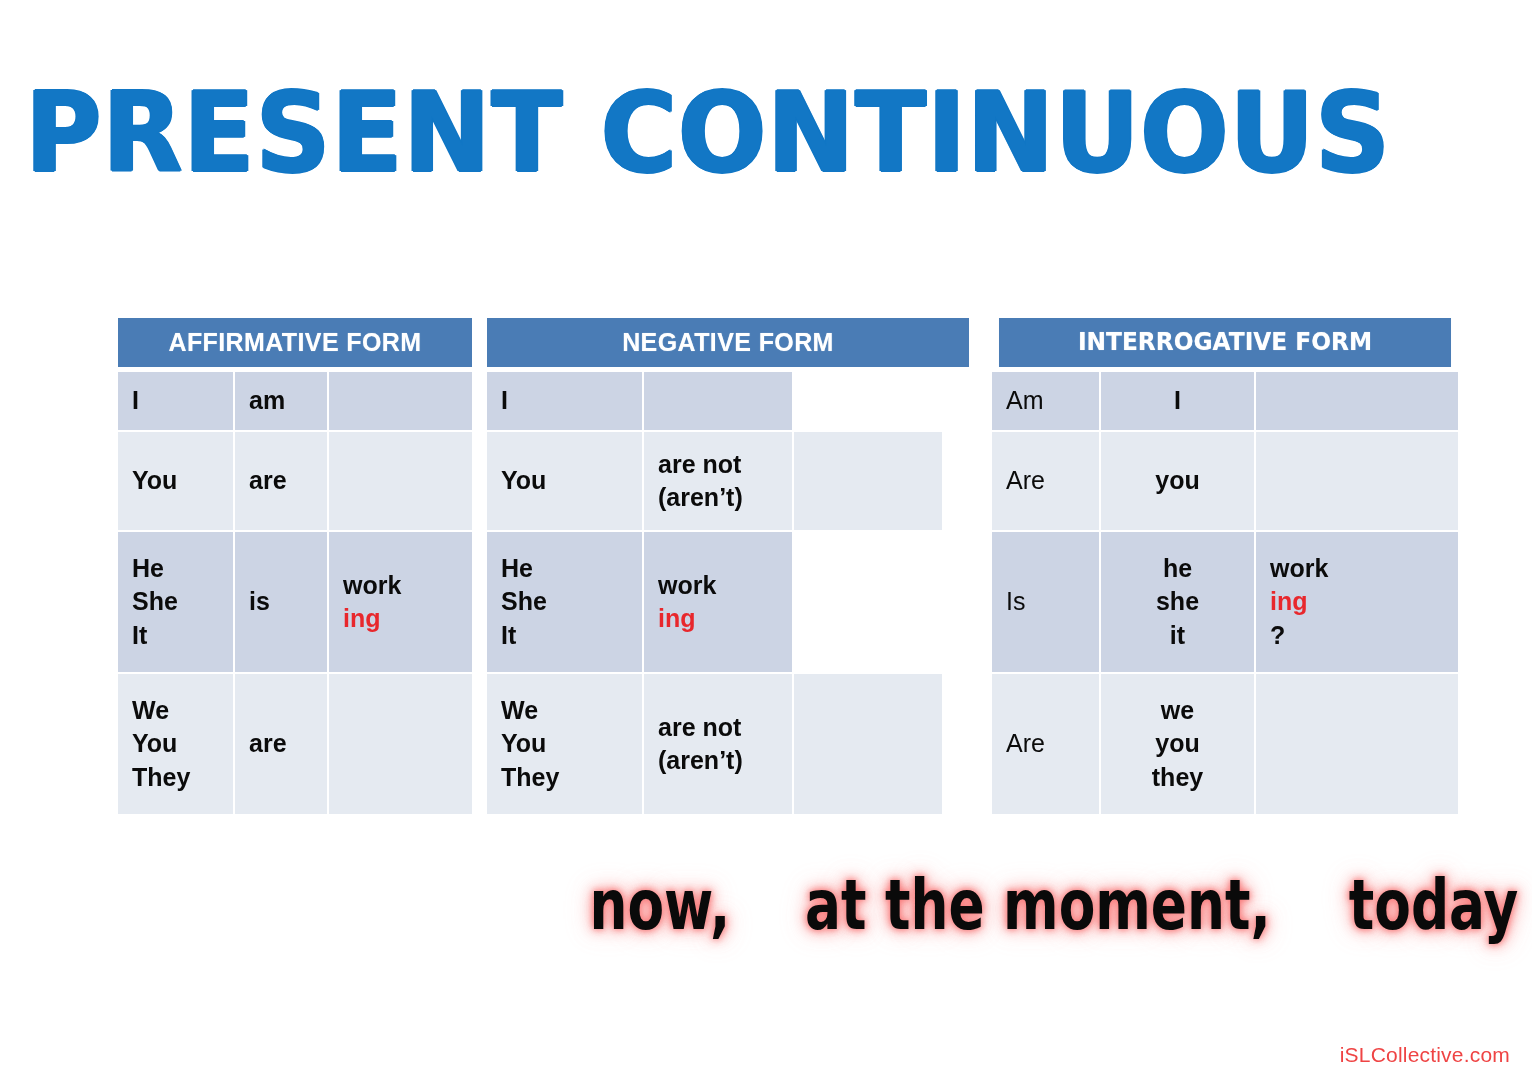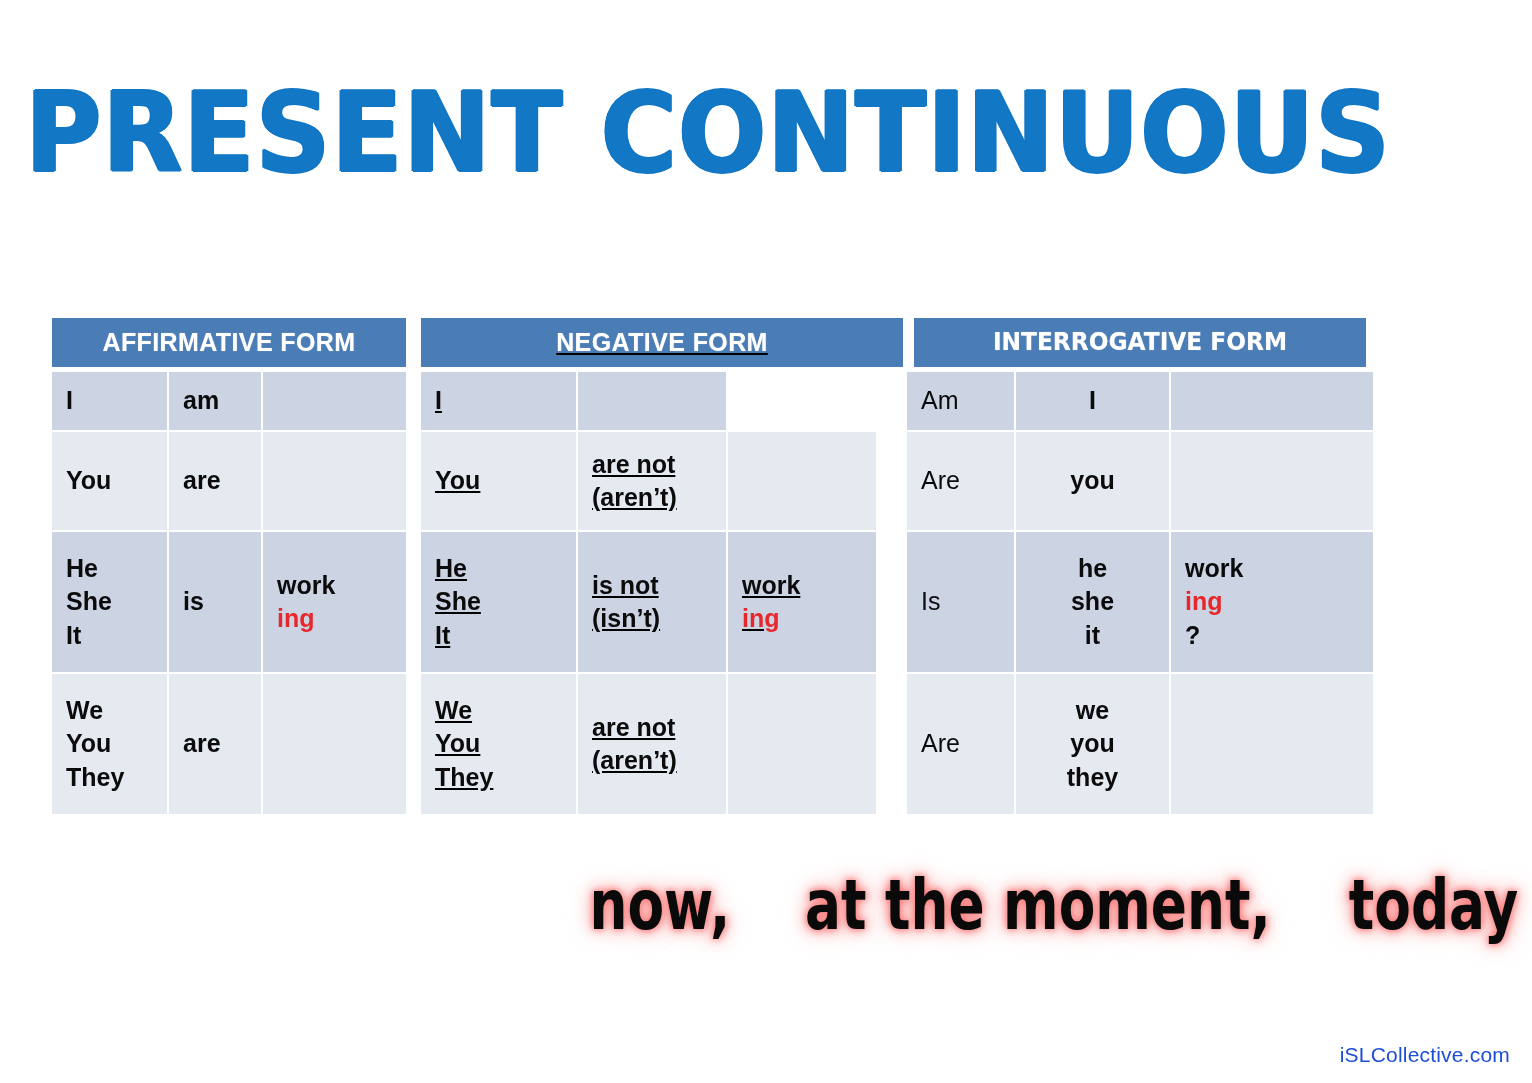--- a/index.html
+++ b/index.html
@@ -47,29 +47,29 @@
 
   
   #tables {
     position: absolute;
     left: 0;
     top: 318px;
     width: 1532px;
     height: 510px;
     display: flex;
     align-items: flex-start;
-    padding-left: 52px;
+    padding-left: 118px;
     box-sizing: border-box;
   }
   .form-table {
     display: flex;
     flex-direction: column;
   }
   .tbl-affirmative { width: 354px; margin-right: 15px; }
-  .tbl-negative    { width: 482px; margin-right: 4px; text-decoration: underline; }
+  .tbl-negative    { width: 482px; margin-right: 23px; }
   .tbl-interrogative { width: 466px; }
 
   .tbl-header {
     background: #4a7cb5;
     color: #ffffff;
     font-weight: 700;
     font-size: 25px;
     letter-spacing: 0.4px;
     text-align: center;
     height: 49px;
@@ -162,21 +162,21 @@
   }
   .time-gap { display: inline-block; width: 26px; }
 
   
   #watermark {
     position: absolute;
     right: 22px;
     bottom: 16px;
     font-family: "Liberation Sans", sans-serif;
     font-size: 21px;
-    color: #1d4ed8;
+    color: #ef4444;
     letter-spacing: 0.2px;
   }
 </style>
 </head>
 <body>
 
 <div id="title-area">
   <div id="page-title">PRESENT CONTINUOUS</div>
 </div>
 
@@ -263,24 +263,20 @@
           <span class="verb-black"></span>
             <span class="verb-red"></span>
         </div>
       </div>
 
       <div class="trow dark r3">
         <div class="cell c1">
           <span class="line">He</span>
           <span class="line">She</span>
           <span class="line">It</span>
-        </div>
-        <div class="cell c2">
-          <span class="line">is not</span>
-          <span class="line">(isn’t)</span>
         </div>
         <div class="cell c3">
           <span class="verb-black">work</span>
             <span class="verb-red">ing</span>
         </div>
       </div>
 
       <div class="trow light r4">
         <div class="cell c1">
           <span class="line">We</span>

